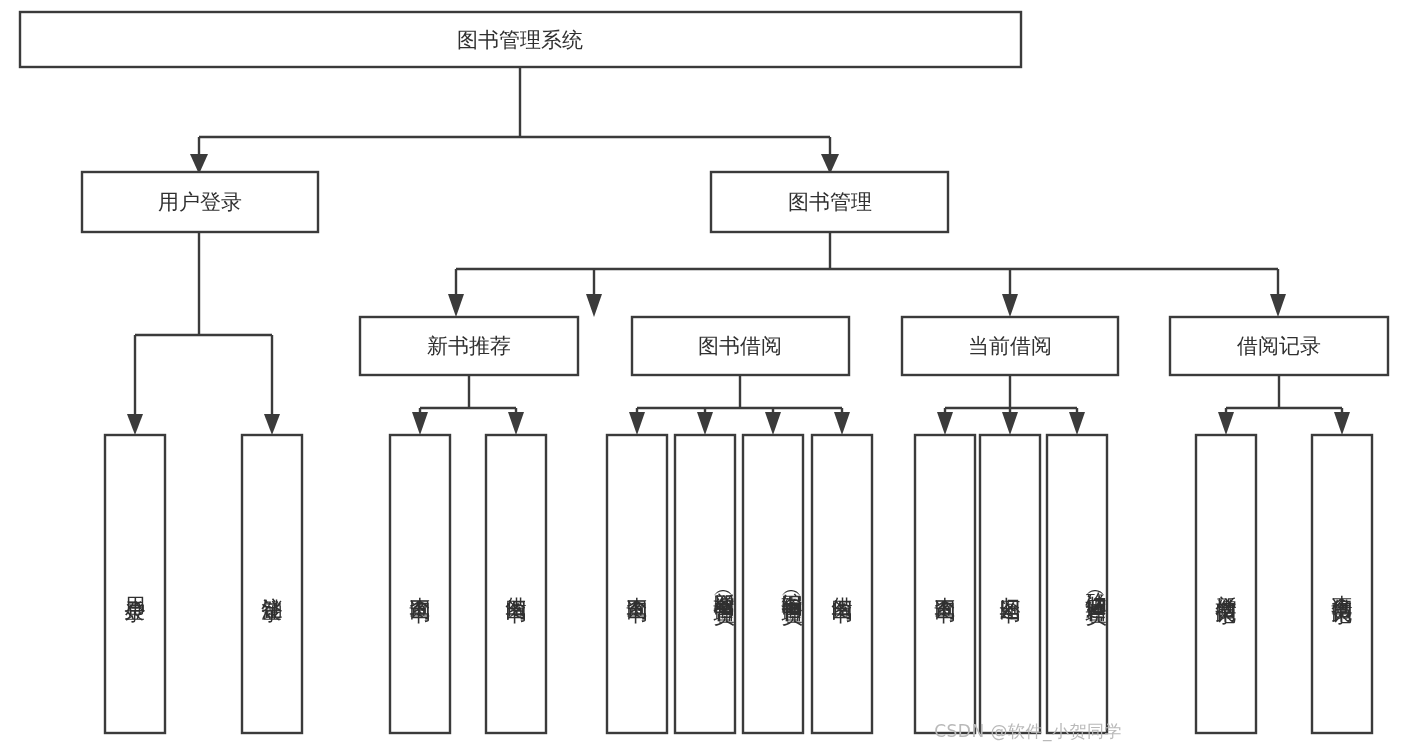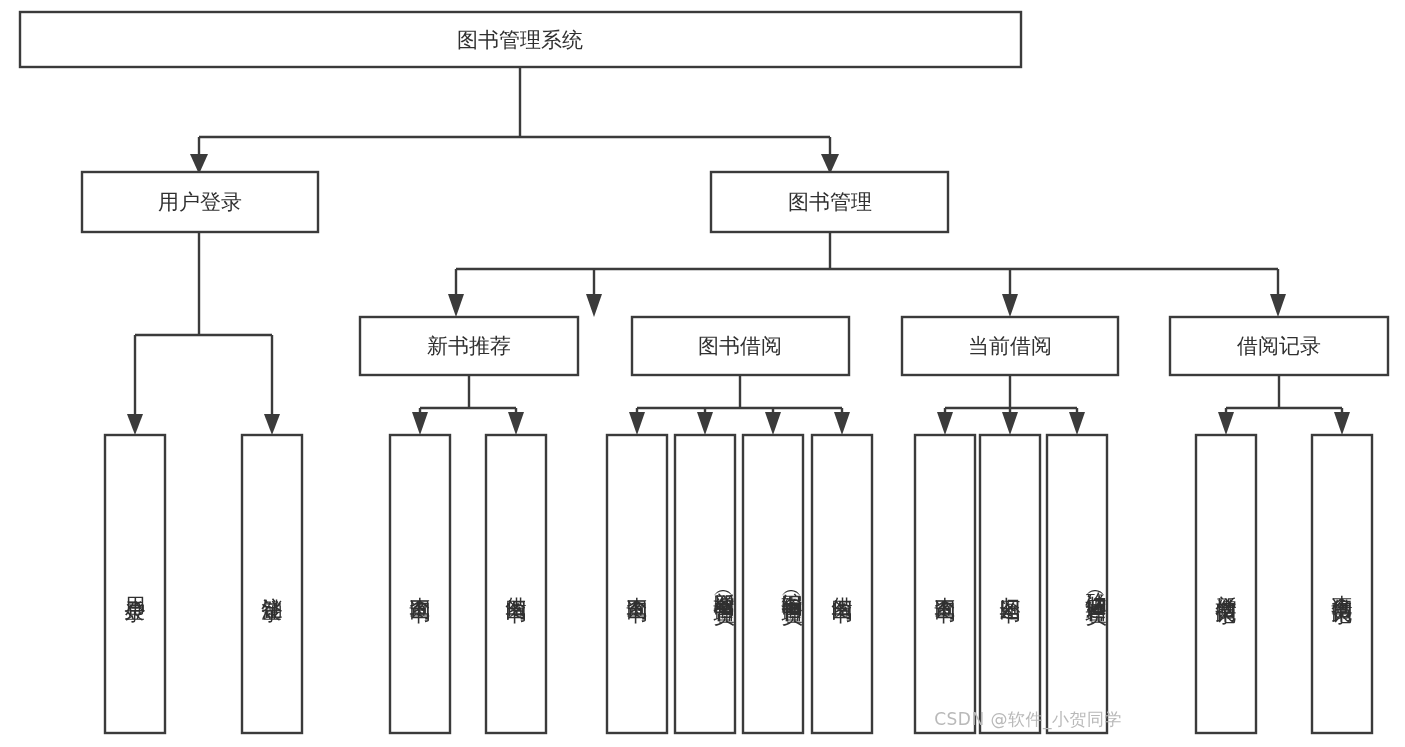--- a/index.html
+++ b/index.html
@@ -63,21 +63,21 @@
     display: flex;
     align-items: center;
     justify-content: center;
     text-align: center;
     white-space: nowrap;
     pointer-events: none;
   }
   .watermark {
     position: absolute;
     right: 8px;
-    bottom: 16px;
+    bottom: 4px;
     font-family: "DejaVu Sans", "Liberation Sans", sans-serif;
     font-size: 17px;
     color: #b9b9b9;
     white-space: nowrap;
     letter-spacing: 0.5px;
   }
 </style>
 </head>
 <body>
 

